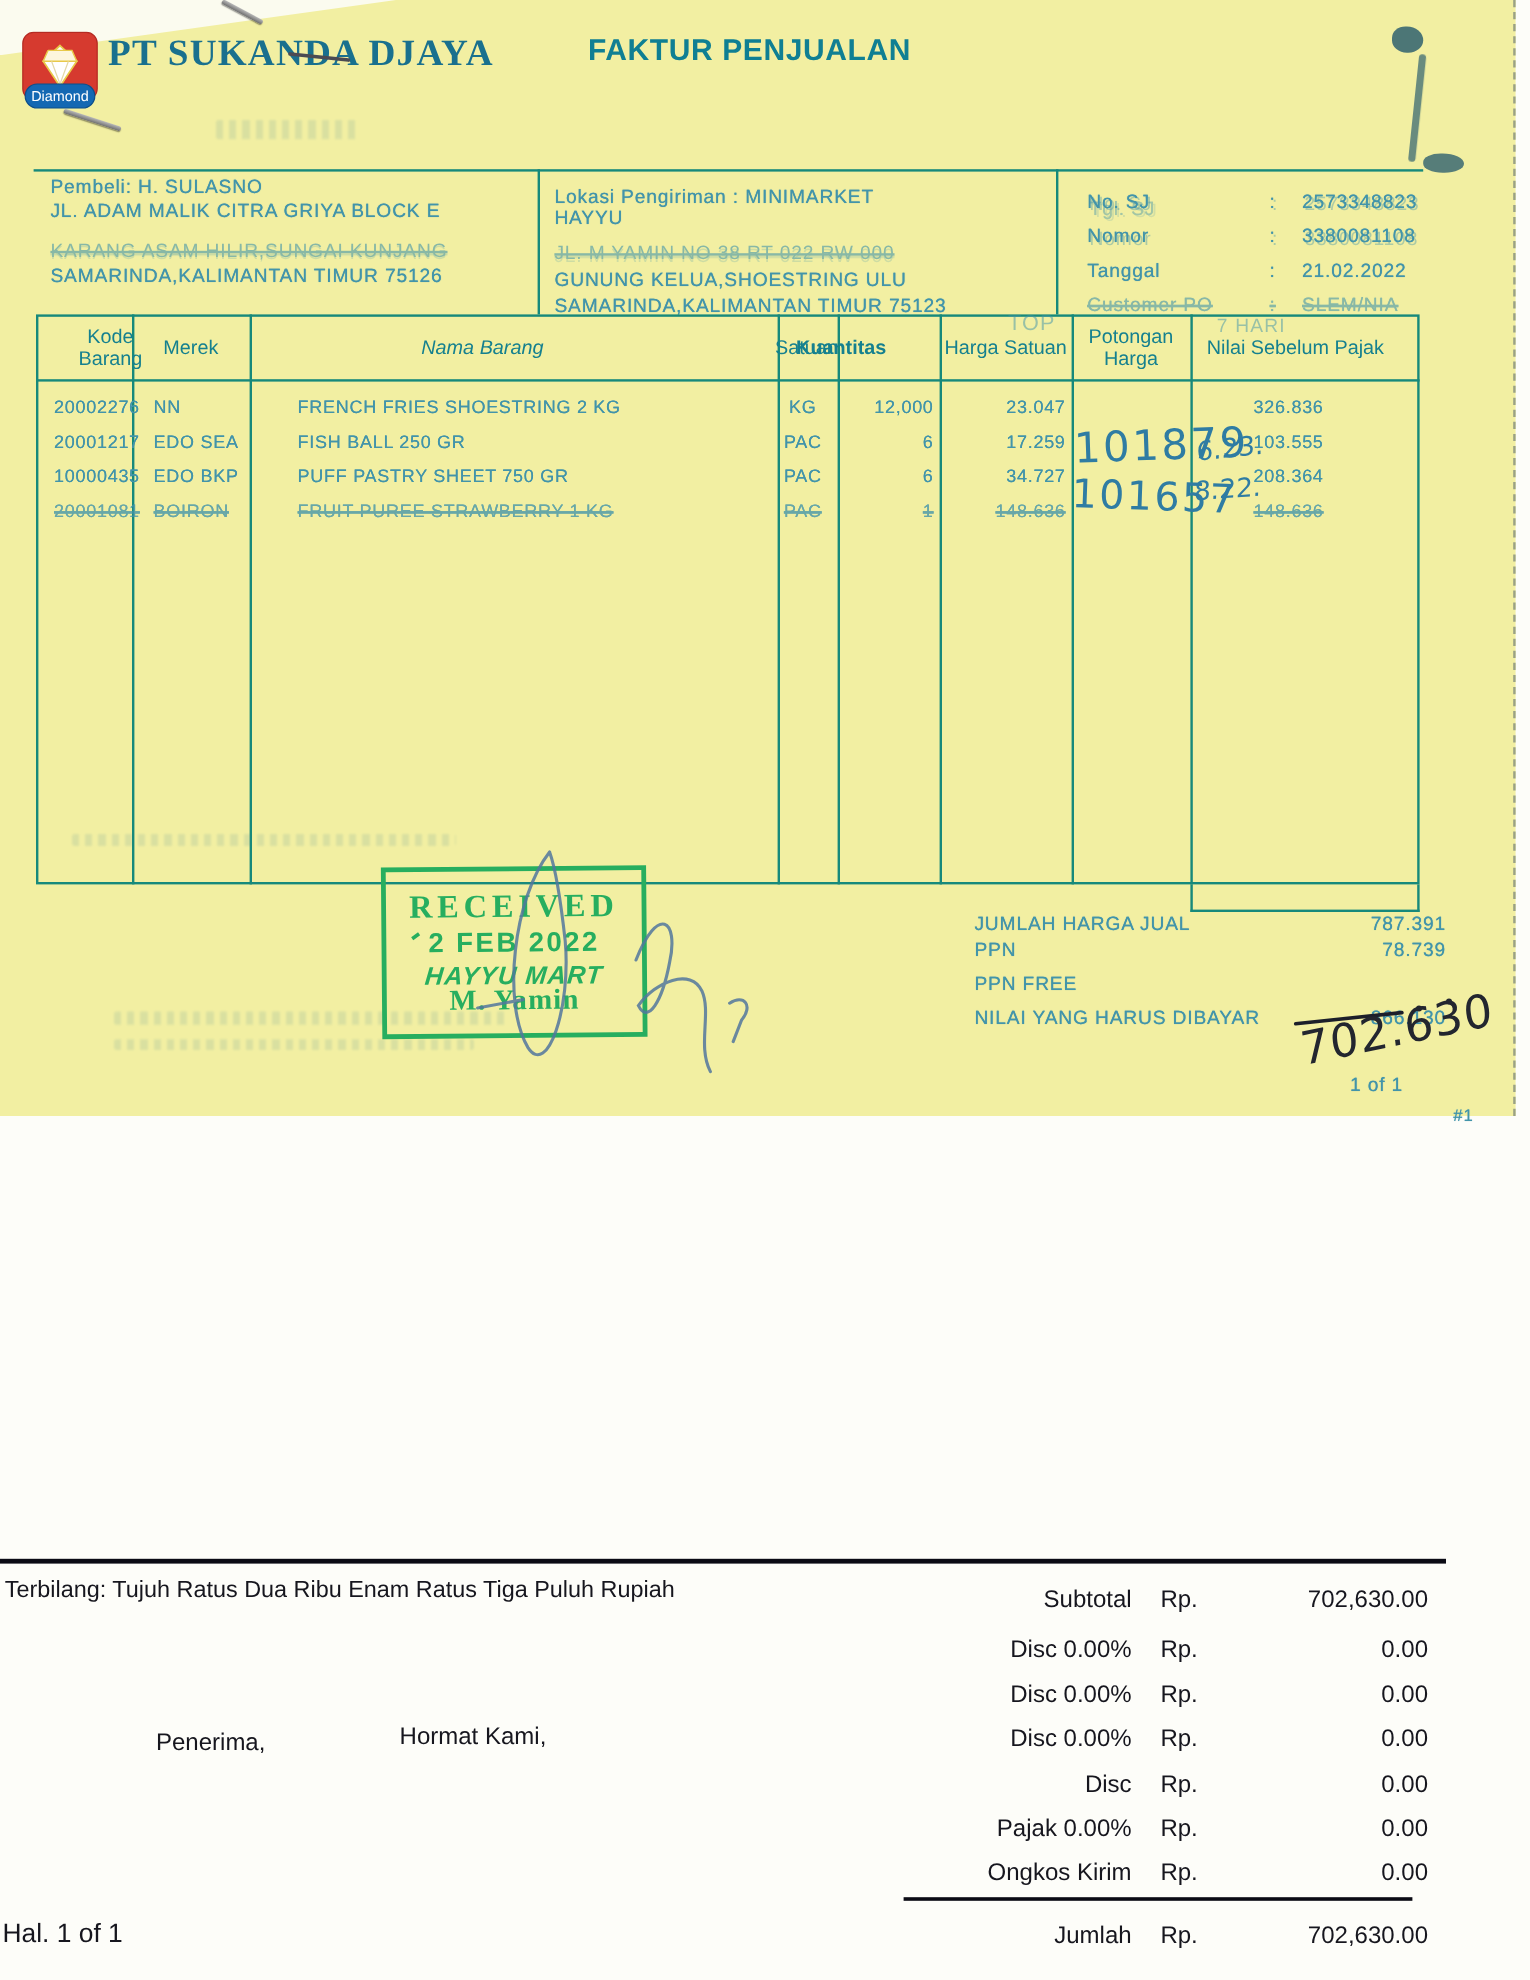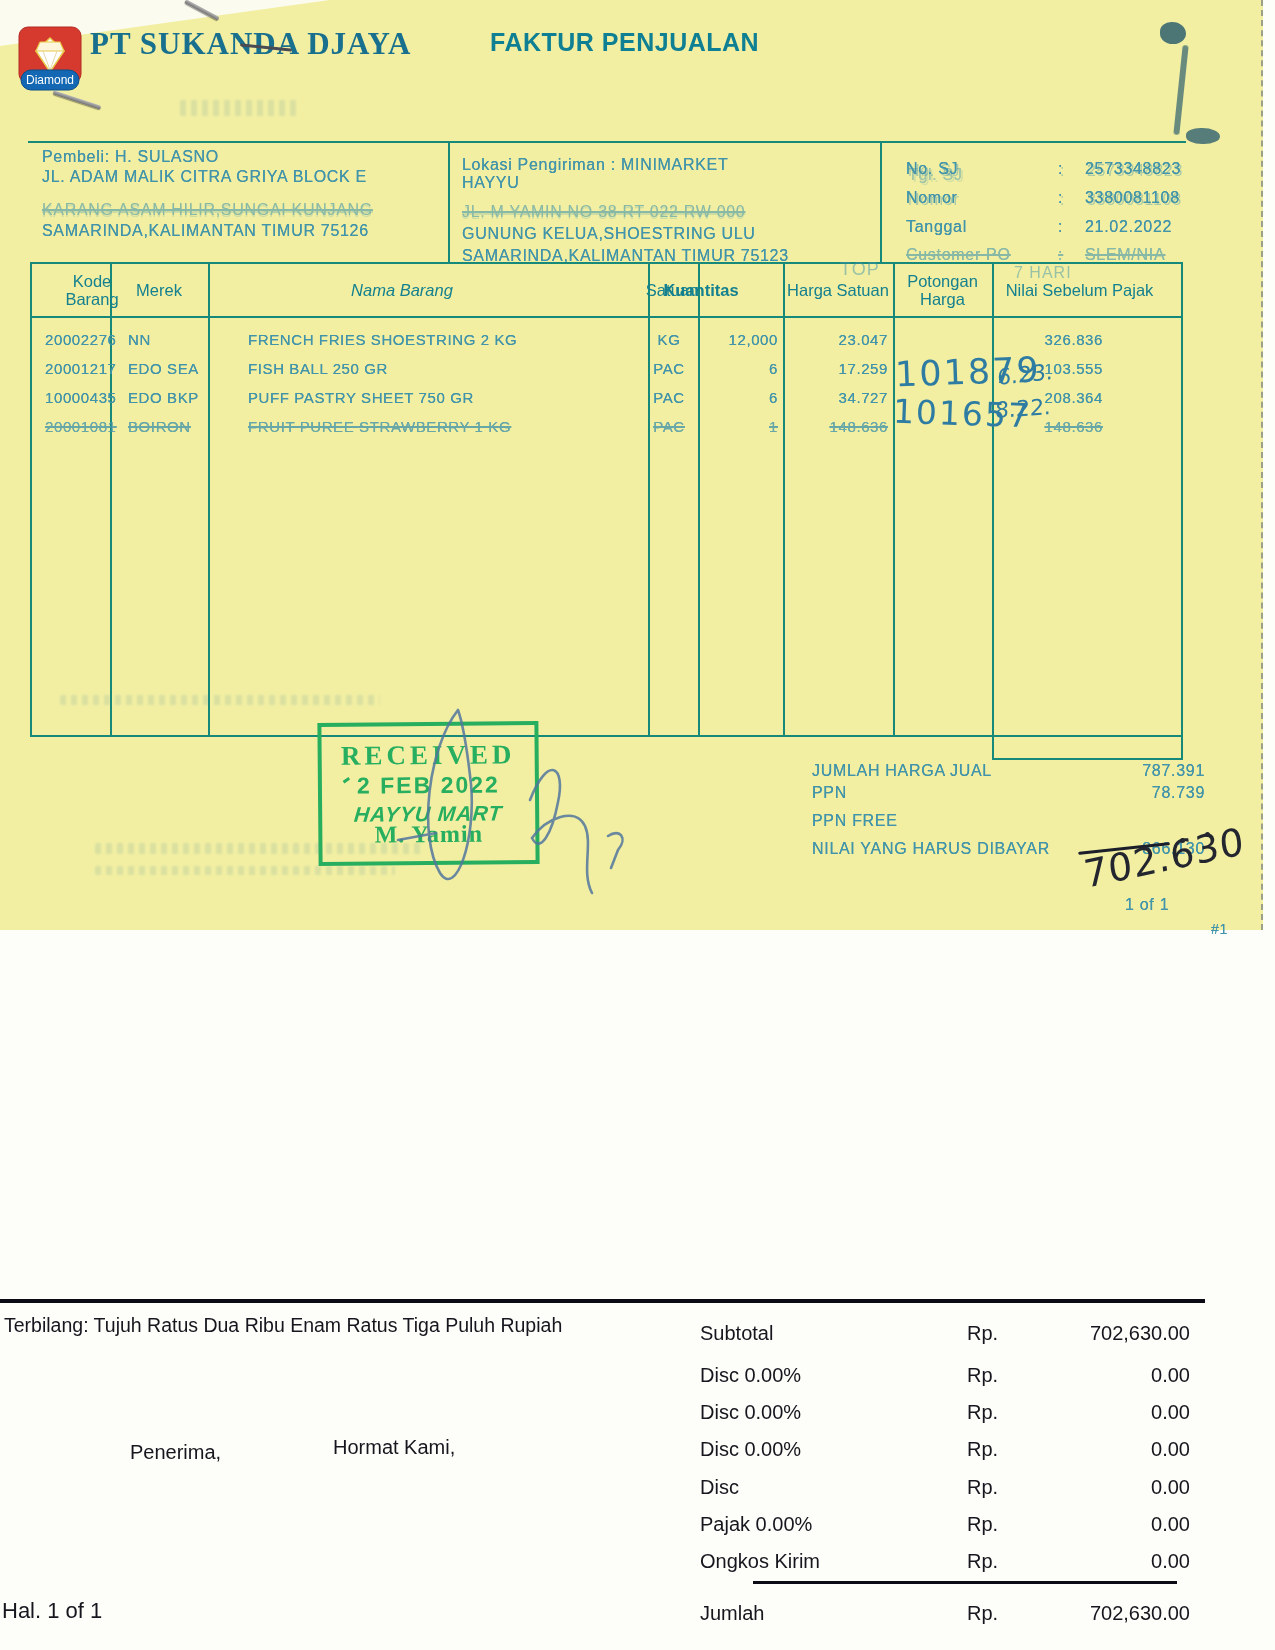--- a/index.html
+++ b/index.html
@@ -75,21 +75,21 @@
   .stamp-name{font:bold 24px "Liberation Serif",serif;margin-top:-5px;letter-spacing:1px;}
 
   
   .smudge{position:absolute;background:repeating-linear-gradient(90deg,rgba(60,128,150,.6) 0 6px,rgba(60,128,150,0) 6px 11px);
           filter:blur(1.1px);opacity:.22;border-radius:2px;}
   .blob{position:absolute;background:#30616f;filter:blur(.6px);border-radius:45% 55% 50% 50%;}
 
   
   .black{position:absolute;color:var(--black);font-family:"Liberation Sans",sans-serif;white-space:nowrap;}
   .rule{position:absolute;background:#0b0b15;}
-  .f-label{position:absolute;left:700px;width:243px;}
+  .f-label{position:absolute;left:700px;width:243px;text-align:right;}
   .f-rp{position:absolute;left:967px;width:70px;}
   .f-amount{position:absolute;left:990px;width:187px;text-align:right;padding-left:13px;}
   .frow{position:absolute;left:0;top:0;width:1275px;font-size:20px;color:var(--black);
         font-family:"Liberation Sans",sans-serif;}
 </style>
 </head>
 <body>
 
 <div class="paper"></div>
 <div class="fold"></div>

